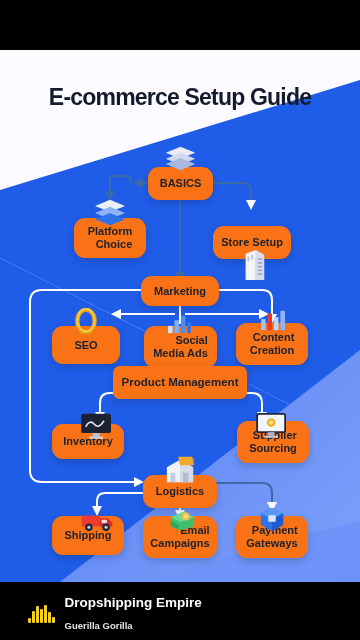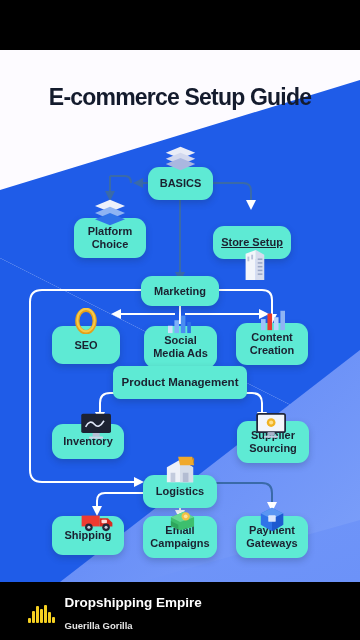--- a/index.html
+++ b/index.html
@@ -46,23 +46,23 @@
     font-size:23px;font-weight:bold;color:#141b2d;letter-spacing:-.8px;
     line-height:1.15;margin-top:4px;
   }
 
   
   #links{position:absolute;left:0;top:0;width:360px;height:532px;z-index:5;}
 
   
   .node{
     position:absolute;z-index:20;
-    background:#5eead4;border-radius:11px;
+    background:#f97316;border-radius:11px;
     box-shadow:0 3px 7px rgba(20,30,60,.22);
-    display:flex;align-items:center;justify-content:center;text-align:center;
+    display:flex;align-items:center;justify-content:center;text-align:right;
     color:#1b2130;font-size:11px;font-weight:bold;line-height:1.15;
     padding:0 6px;box-sizing:border-box;
   }
   .node.wide{font-size:11.5px;}
   .node .lbl{white-space:pre-line;}
 
   
   .nicon{position:absolute;z-index:25;pointer-events:none;}
 
   
@@ -234,21 +234,21 @@
 
     <div class="node" style="left:148px;top:117px;width:65px;height:33px;">
       <span class="lbl">BASICS</span>
     </div>
 
     <div class="node" style="left:74px;top:168px;width:72px;height:40px;">
       <span class="lbl">Platform
 Choice</span>
     </div>
 
-    <div class="node" style="left:213px;top:176px;width:78px;height:33px;text-decoration:underline;">
+    <div class="node" style="left:213px;top:176px;width:78px;height:33px;">
       <span class="lbl">Store Setup</span>
     </div>
 
     <div class="node" style="left:141px;top:226px;width:78px;height:30px;">
       <span class="lbl">Marketing</span>
     </div>
 
     <div class="node" style="left:52px;top:276px;width:68px;height:38px;">
       <span class="lbl">SEO</span>
     </div>

